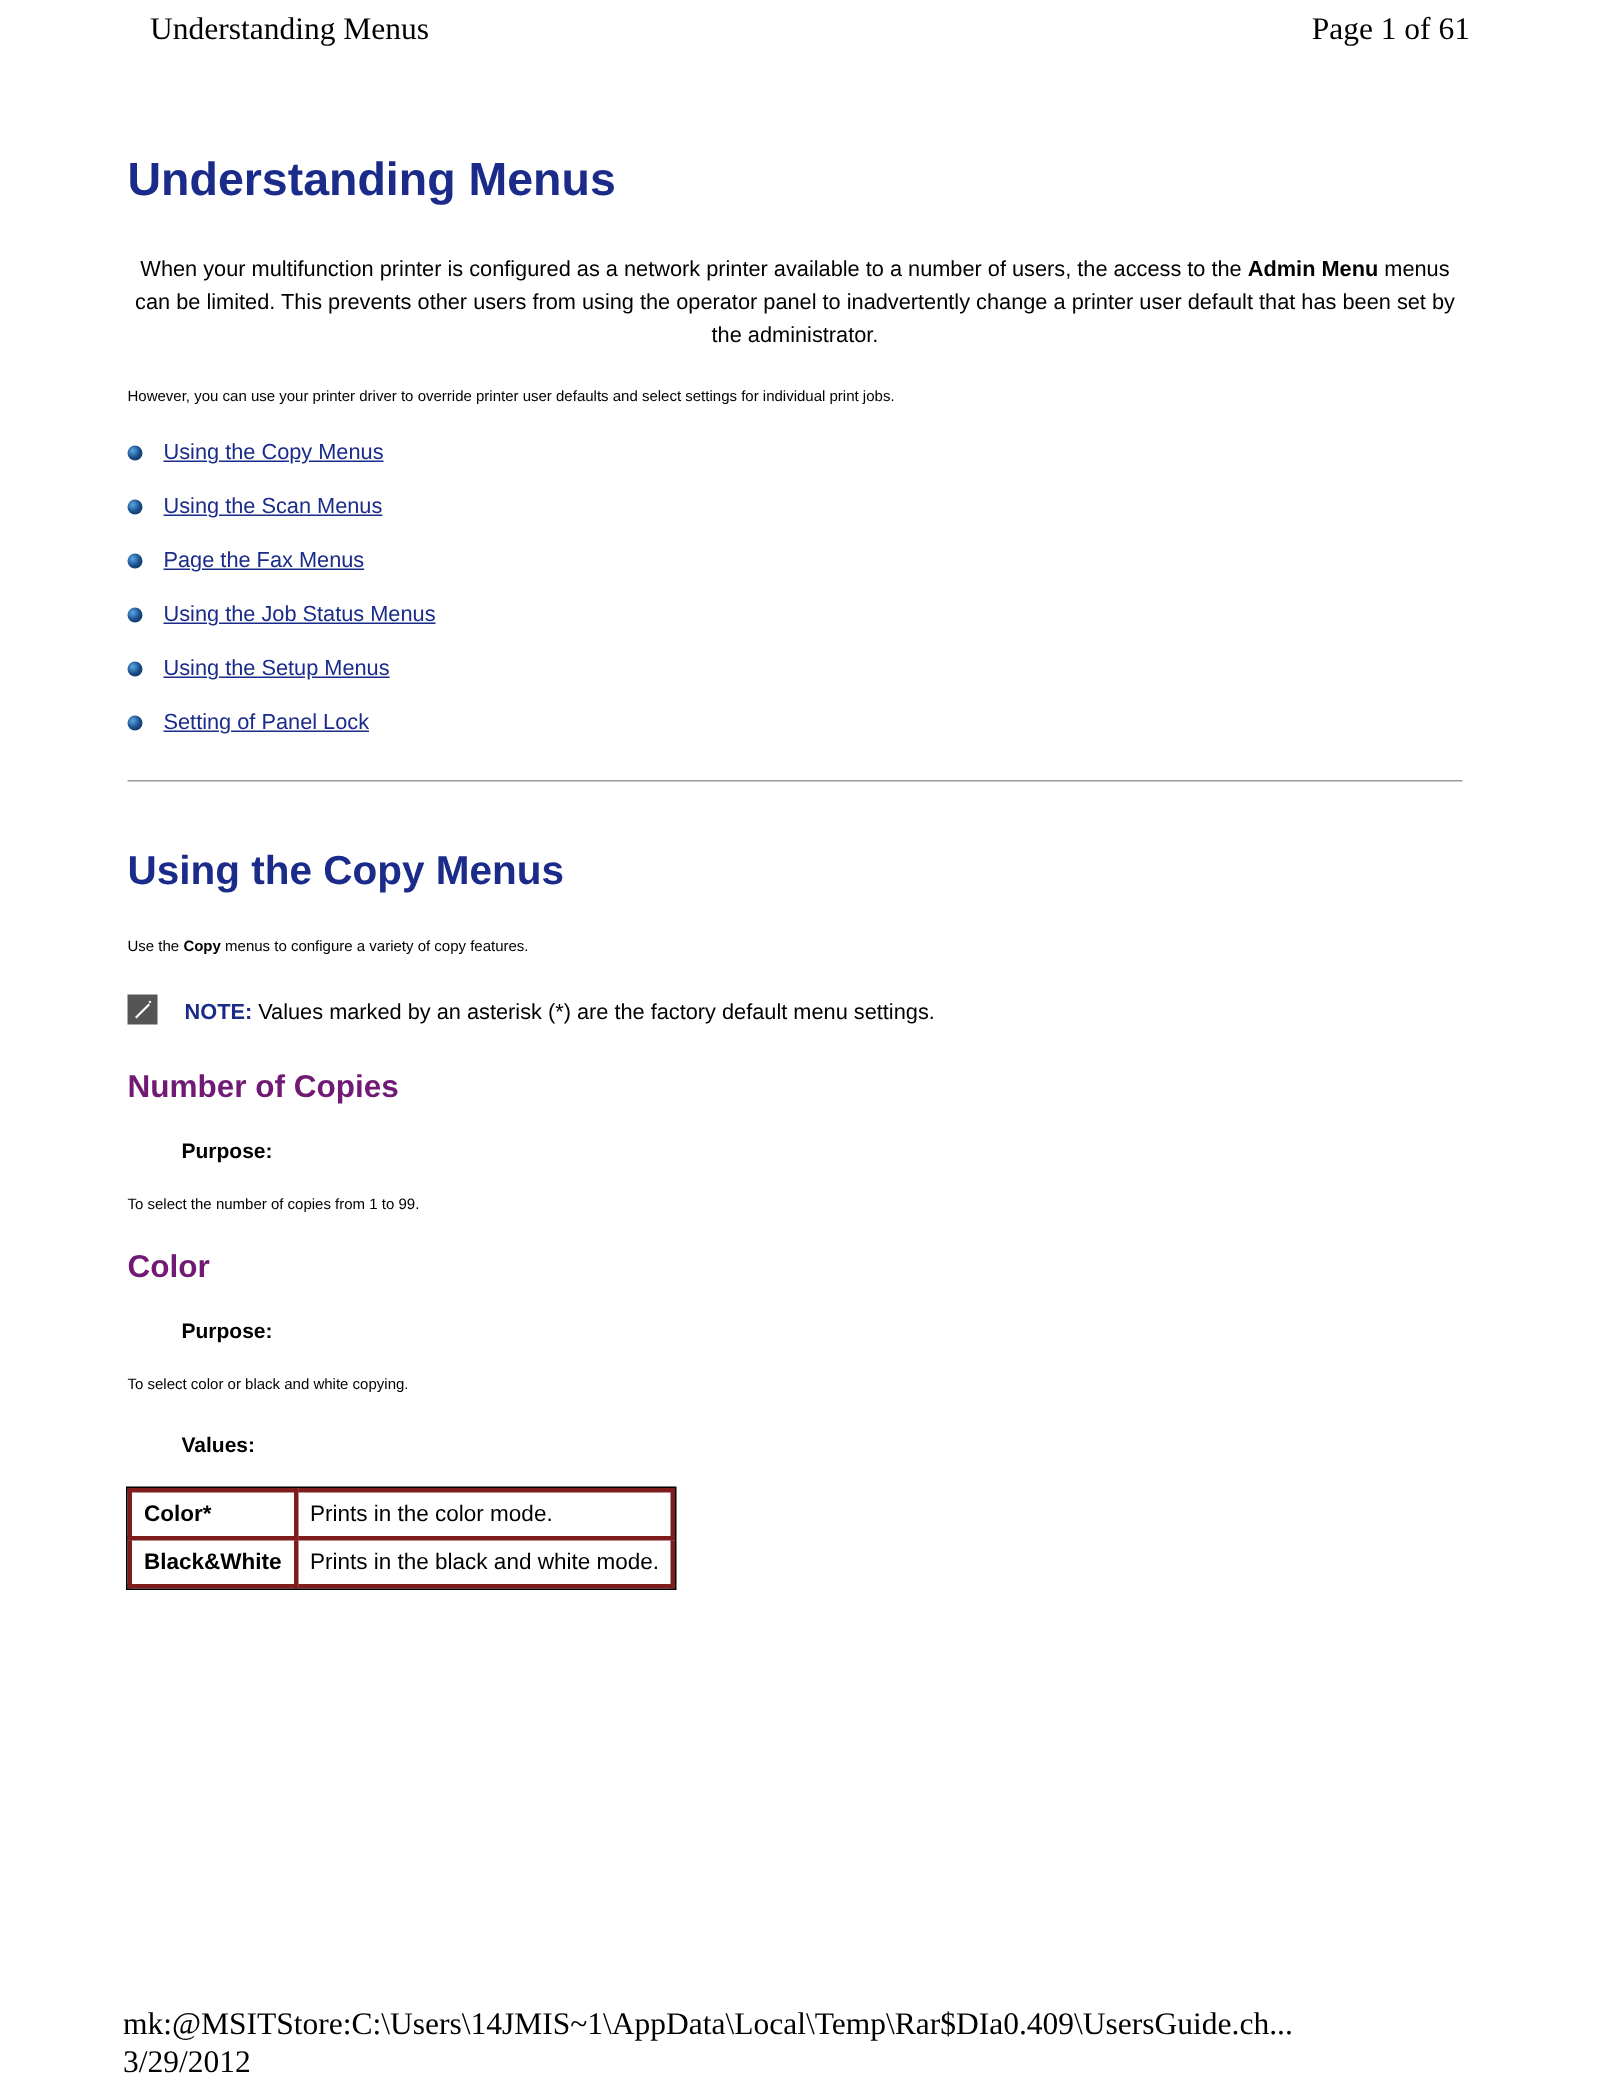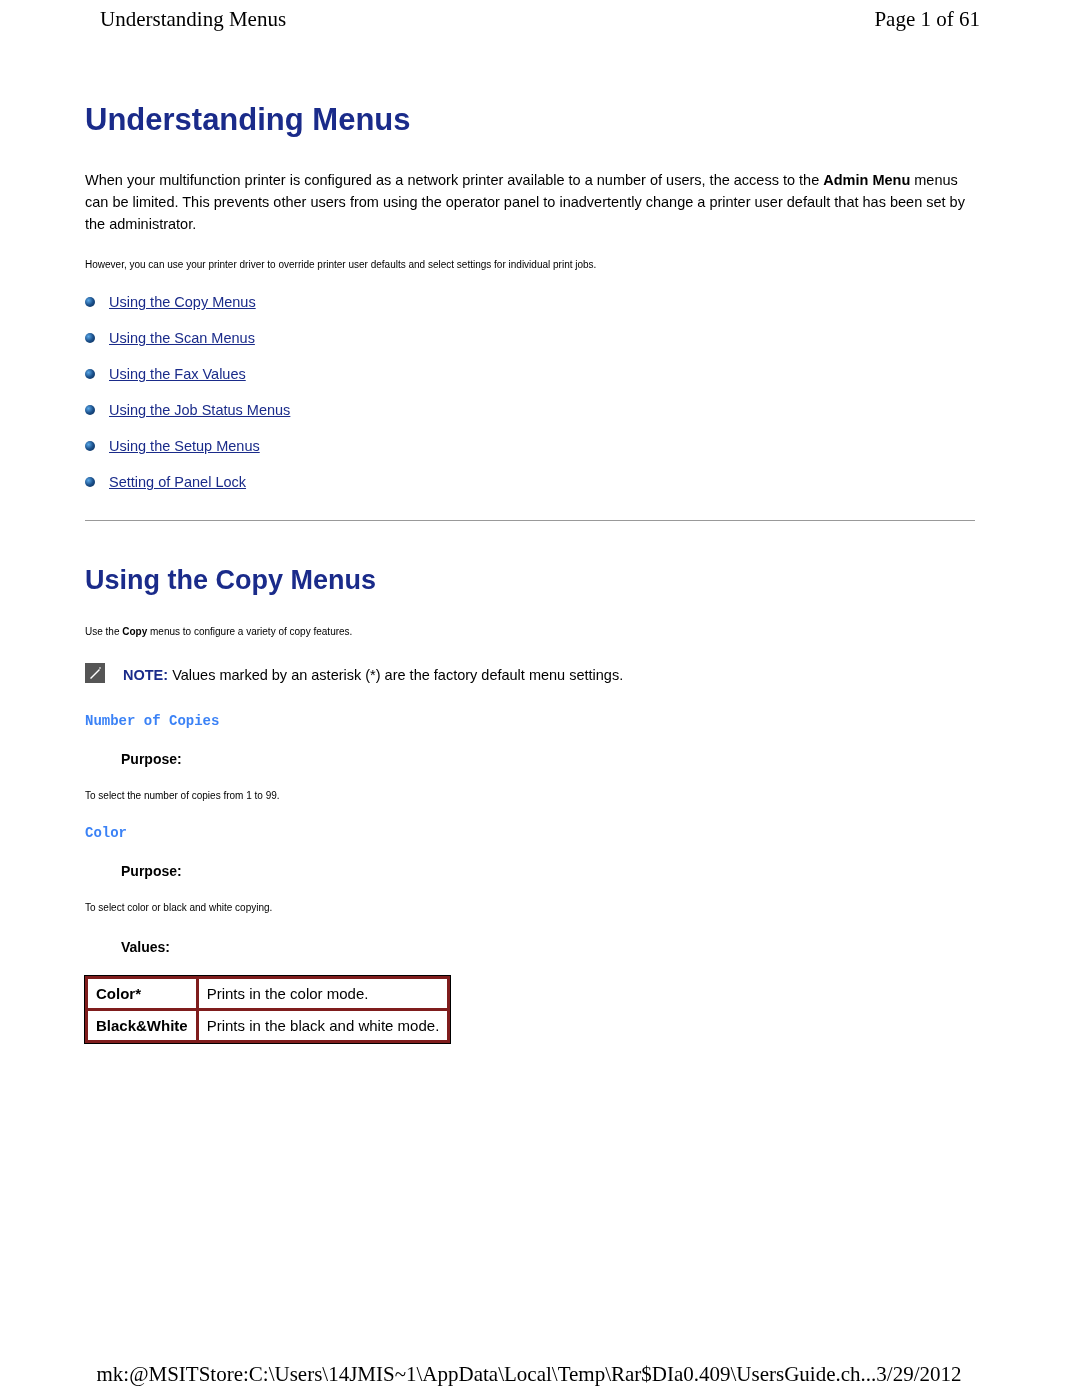--- a/index.html
+++ b/index.html
@@ -32,23 +32,23 @@
       margin-bottom: 32px;
     }
     h2 {
       color: #1a2b8a;
       font-family: Verdana, Arial, sans-serif;
       font-size: 27px;
       font-weight: bold;
       margin-bottom: 28px;
     }
     h3 {
-      color: #3b82f6;
-      font-family: Liberation Mono, monospace;
-      font-size: 14px;
+      color: #701a75;
+      font-family: Liberation Sans, sans-serif;
+      font-size: 21px;
       font-weight: bold;
       margin-bottom: 20px;
     }
     p {
       font-size: 10px;
       line-height: 1.5;
       margin-bottom: 22px;
     }
     .bold {
       font-weight: bold;
@@ -132,29 +132,31 @@
     }
     .values-table td:first-child {
       font-weight: bold;
     }
     .page-footer {
       position: absolute;
       bottom: 10px;
       left: 0;
       right: 0;
       display: flex;
-      justify-content: center;
-      padding: 0 104px 0 82px;
+      justify-content: space-between;
+      padding: 0 64px 0 82px;
       font-family: "Times New Roman", serif;
       font-size: 21px;
+      flex-direction: column;
     }
     .intro-para {
       font-size: 14.5px;
       line-height: 1.5;
       margin-bottom: 22px;
+      text-align: center;
     }
   </style>
 </head>
 <body>
 
 <div class="page-header">
   <span>Understanding Menus</span>
   <span>Page 1 of 61</span>
 </div>
 
@@ -171,21 +173,21 @@
     <li>
       <span class="bullet-icon"></span>
       <a href="#">Using the Copy Menus</a>
     </li>
     <li>
       <span class="bullet-icon"></span>
       <a href="#">Using the Scan Menus</a>
     </li>
     <li>
       <span class="bullet-icon"></span>
-      <a href="#">Using the Fax Values</a>
+      <a href="#">Page the Fax Menus</a>
     </li>
     <li>
       <span class="bullet-icon"></span>
       <a href="#">Using the Job Status Menus</a>
     </li>
     <li>
       <span class="bullet-icon"></span>
       <a href="#">Using the Setup Menus</a>
     </li>
     <li>

